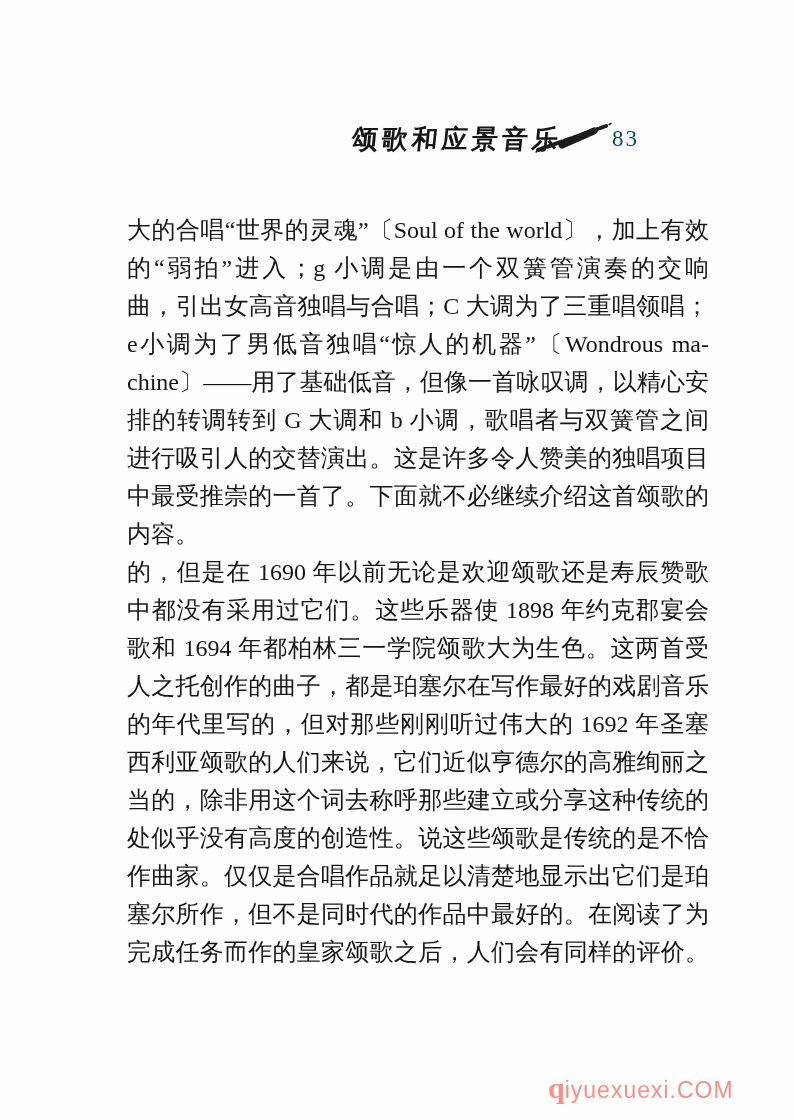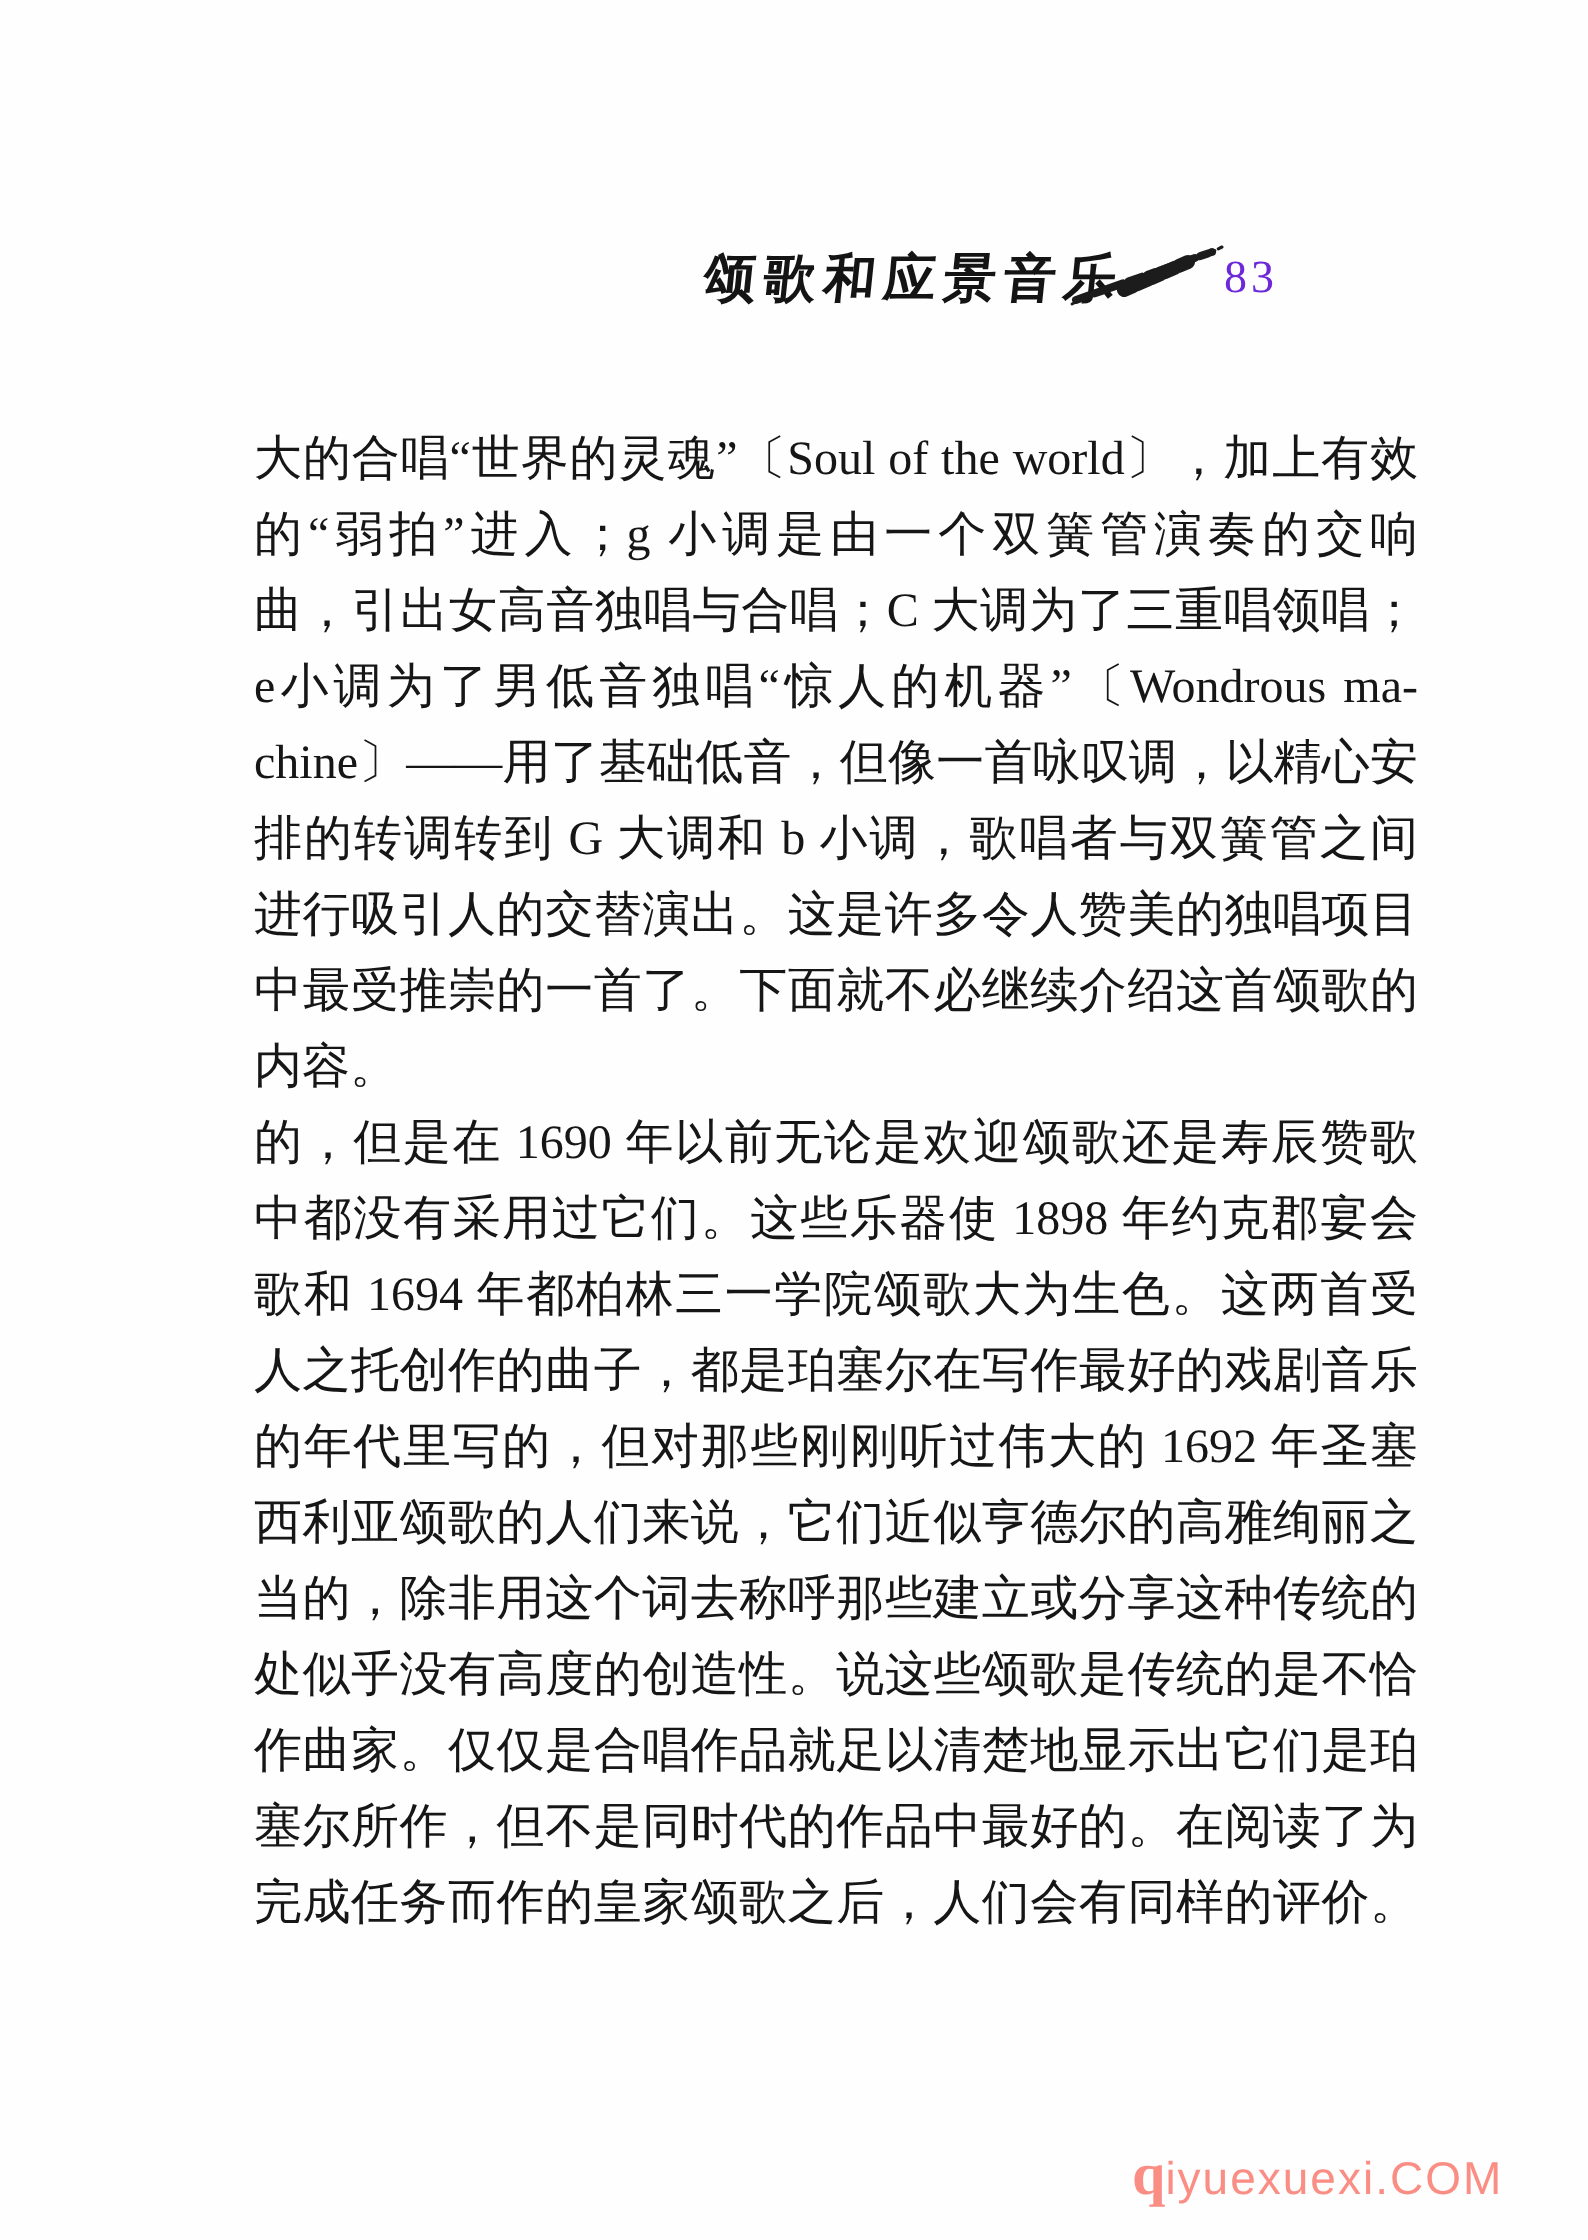--- a/index.html
+++ b/index.html
@@ -35,21 +35,21 @@
   .head-stroke {
     position: absolute;
     left: 532px; top: 2px;
     width: 84px; height: 38px;
   }
   .head-pagenum {
     position: absolute;
     left: 612px; top: 10px;
     font-size: 23px;
     letter-spacing: 2px;
-    color: #6d28d9;
+    color: #0c4a6e;
   }
   
   .text-block {
     position: absolute;
     left: 103px; top: 211px;
     width: 582px;
     margin-left: 24px;
   }
   .line {
     height: 38px;
@@ -64,21 +64,21 @@
   .line.short {
     text-align: center;
     text-align-last: left;
   }
   .line.indent {
     padding-left: 54px;
   }
   
   .watermark {
     position: absolute;
-    left: 566px; top: 1068px;
+    left: 548px; top: 1068px;
     width: 220px; height: 40px;
     color: #fa8e85;
     white-space: nowrap;
     line-height: 40px;
   }
   .watermark .wm-q {
     font-family: "Liberation Serif", "DejaVu Serif", serif;
     font-weight: 700;
     font-size: 30px;
   }

